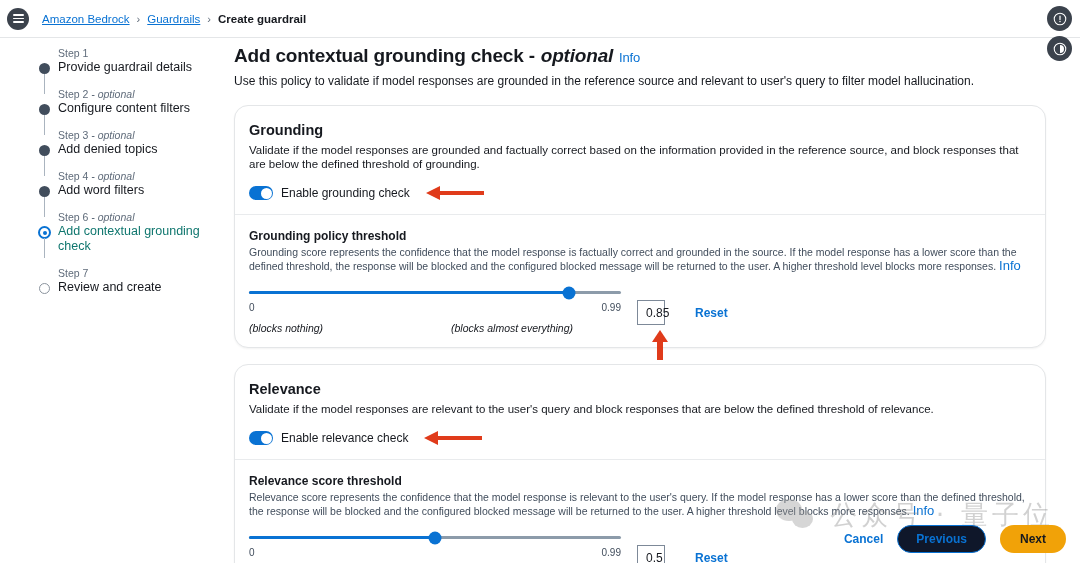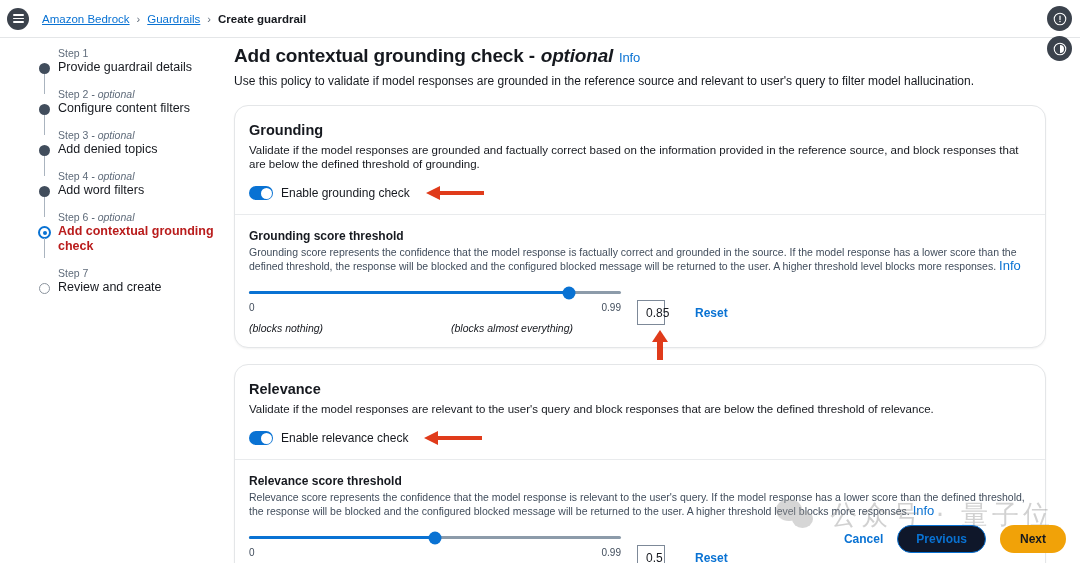--- a/index.html
+++ b/index.html
@@ -39,21 +39,21 @@
   }
   .side-icon svg { display: block; }
 
   
   .sidebar { position: absolute; left: 38px; top: 47px; width: 180px; }
   .step-row { position: relative; padding-left: 20px; margin-bottom: 13px; }
   .step-row:last-child { margin-bottom: 0; }
   .step-num { font-size: 10.5px; color: #5f6b7a; line-height: 13px; white-space: nowrap; }
   .step-num i { font-style: italic; }
   .step-title { font-size: 12.5px; color: #16191f; line-height: 15px; cursor: pointer; }
-  .step-row.active .step-title { color: #b91c1c; font-weight: bold; }
+  .step-row.active .step-title { color: #0f766e; font-weight: normal; }
   .dot {
     position: absolute; left: 1px; top: 16px;
     width: 11px; height: 11px; border-radius: 50%; background: #414d5c;
   }
   .step-row.active .dot {
     background: #fff; border: 2px solid #0972d3; width: 13px; height: 13px; left: 0; top: 15px;
   }
   .step-row.active .dot::after {
     content:""; position:absolute; left:2.5px; top:2.5px; width:4px; height:4px;
     border-radius:50%; background:#0972d3;
@@ -238,21 +238,21 @@
           <svg class="arrow-left" style="margin-left:8px; position:relative;" viewBox="0 0 58 16">
             <polygon points="0,8 14,1 14,15" fill="#e03b1b"></polygon>
             <rect x="13" y="6" width="45" height="4" fill="#e03b1b"></rect>
           </svg>
         </div>
       </div>
 
       <div class="card-divider"></div>
 
       <div class="card-pad">
-        <div class="sub-title">Grounding score threshold</div>
+        <div class="sub-title">Grounding policy threshold</div>
         <div class="sub-desc">
           <span>Grounding score represents the confidence that the model response is factually correct and grounded in the source. If the model response has a lower score than the defined threshold, the response will be blocked and the configured blocked message will be returned to the user. A higher threshold level blocks more responses.</span>
           <a class="info-link">Info</a>
         </div>
 
         <div class="slider-row">
           <div class="slider-wrap">
             <div class="track">
               <div class="fill" id="g-fill" style="width: 86%;"></div>
               <div class="handle" id="g-handle" style="left: 86%;"></div>

